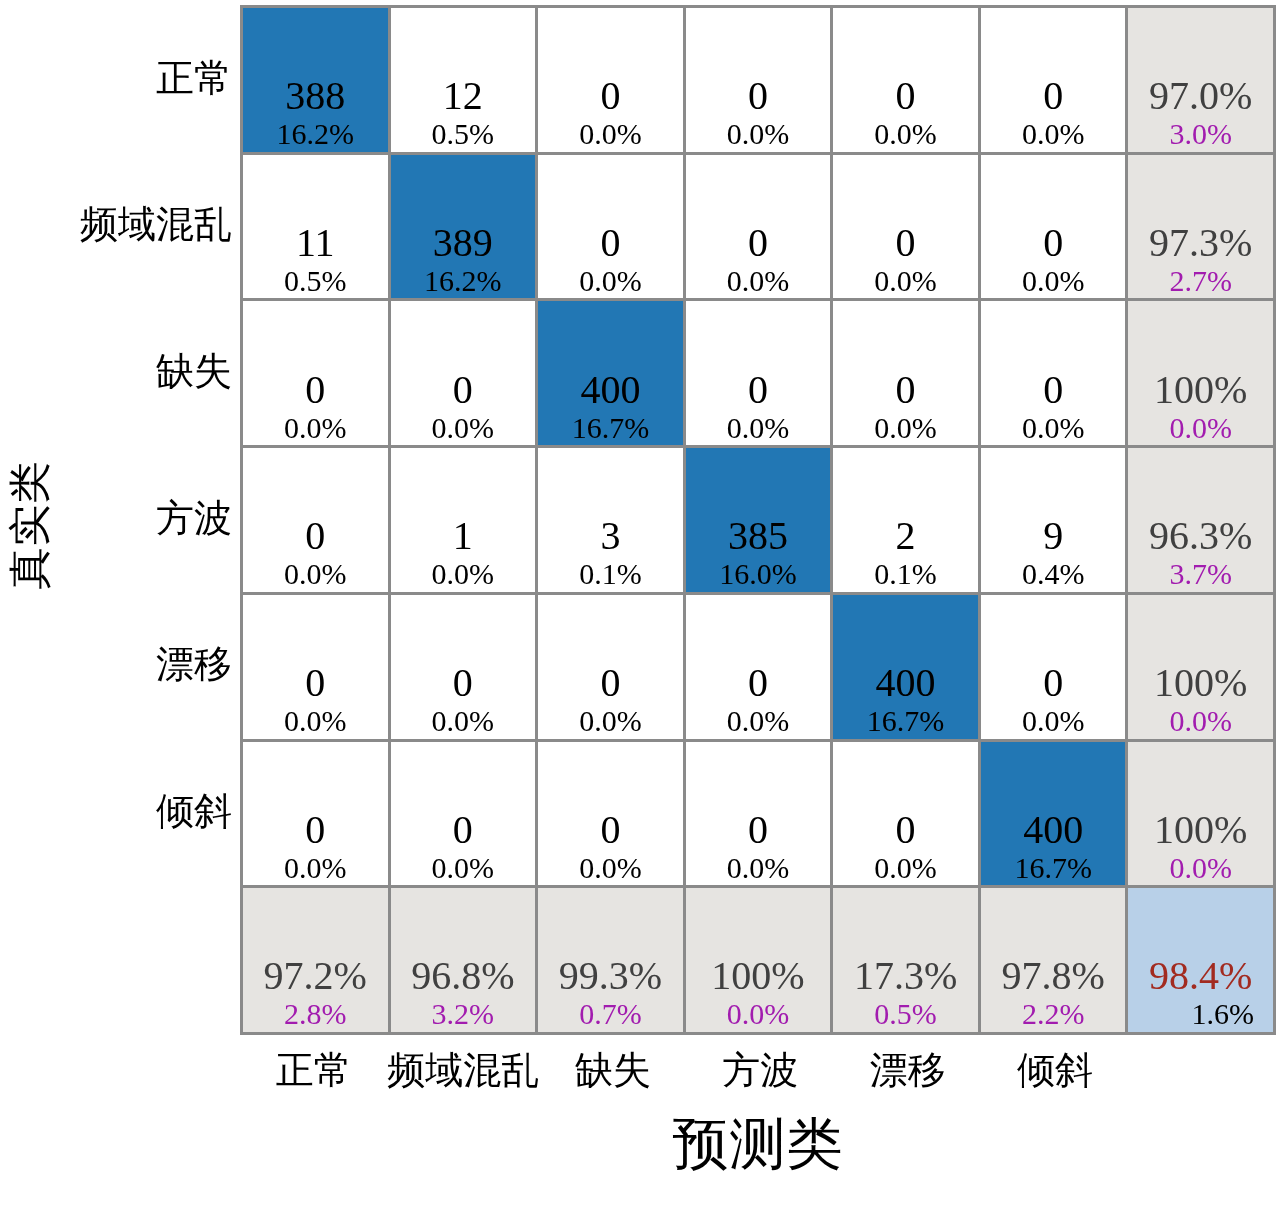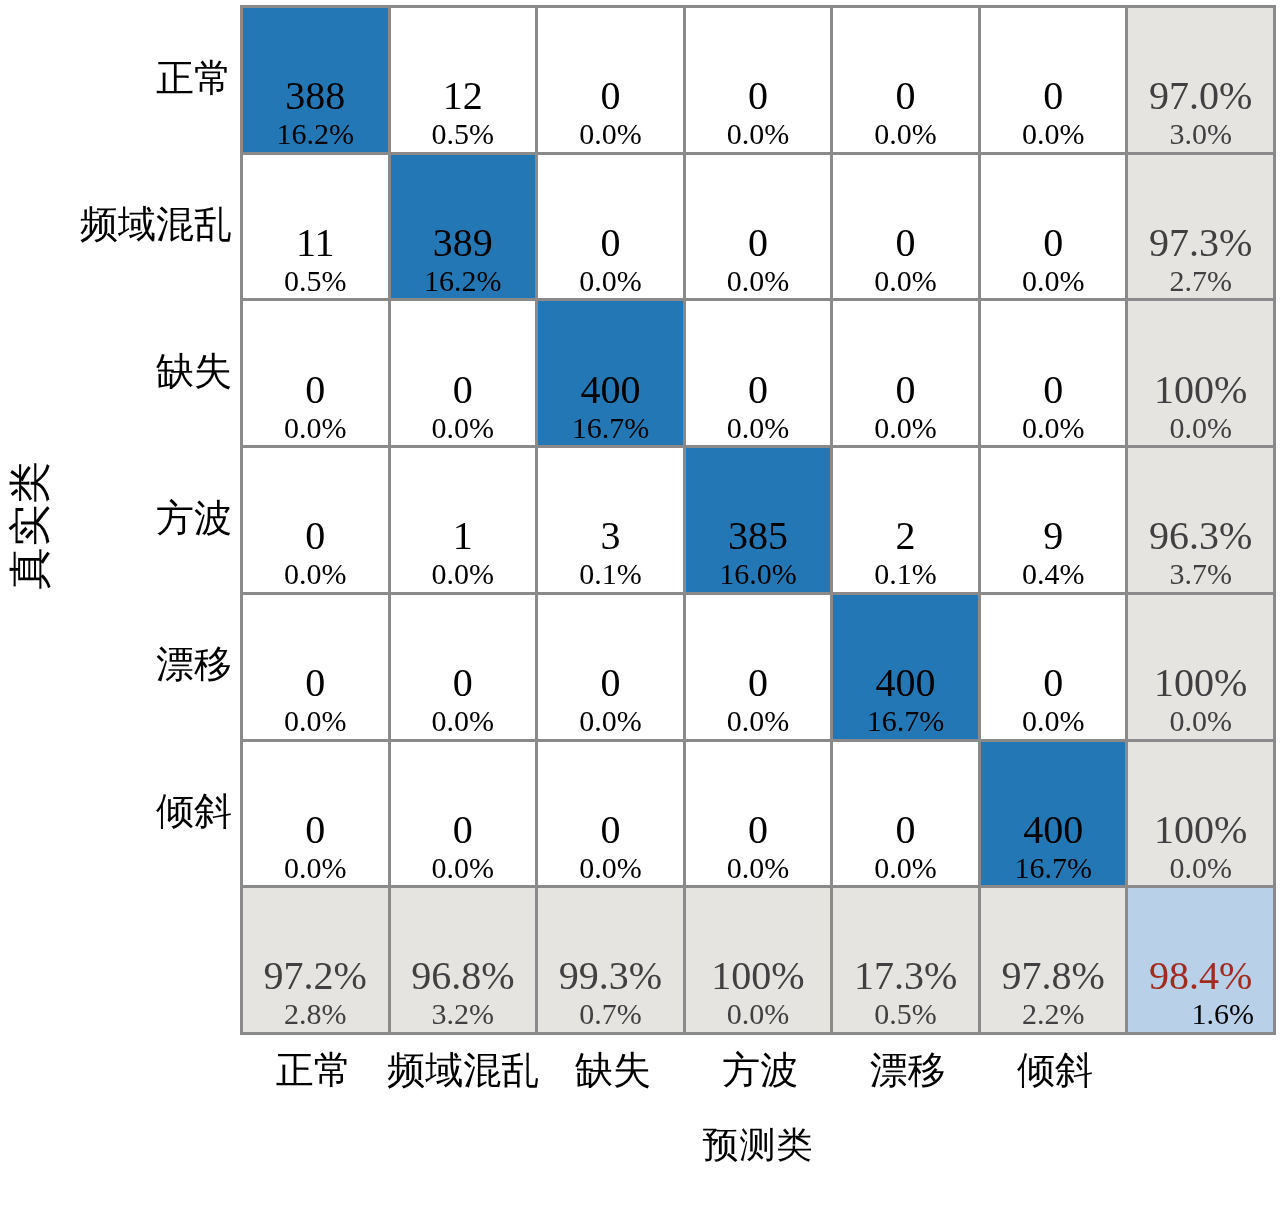--- a/index.html
+++ b/index.html
@@ -90,21 +90,21 @@
     line-height: 1.15;
   }
   .cell.diag {
     background: #2277b4;
   }
   .cell.diag .count, .cell.diag .pct { color: #000000; }
   .cell.summary {
     background: #e6e4e1;
   }
   .cell.summary .count { color: #404040; }
-  .cell.summary .pct { color: #404040; }
+  .cell.summary .pct { color: #a21caf; }
   .cell.overall {
     background: #b8d0e8;
   }
   .cell.overall .count { color: #a22b20; }
   .cell.overall .pct { color: #000000; margin-left: 44px; }
   
   .collabels {
     position: absolute;
     left: 240px;
     top: 1040px;
@@ -124,21 +124,21 @@
   
   .xlabel {
     position: absolute;
     left: 240px;
     top: 1115px;
     width: 1036px;
     height: 60px;
     display: flex;
     align-items: center;
     justify-content: center;
-    font-size: 36px;
+    font-size: 56px;
     letter-spacing: 1px;
     font-family: "DejaVu Sans", sans-serif;
   }
 </style>
 </head>
 <body>
 
 <div id="root">
 
   <div class="ylabel">真实类</div>

